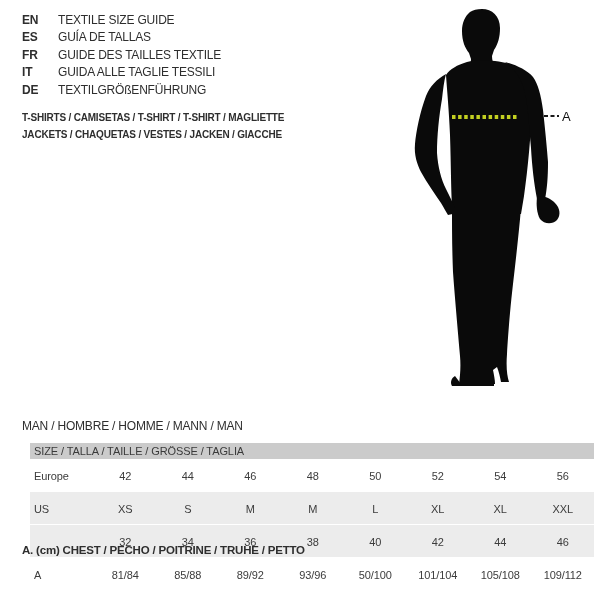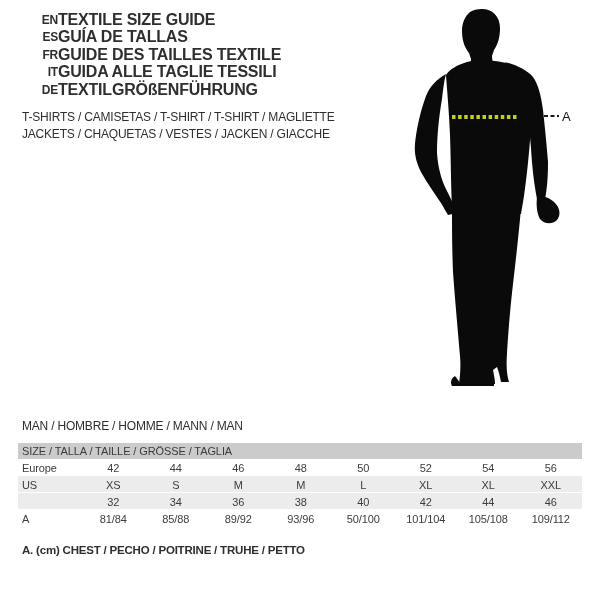--- a/index.html
+++ b/index.html
@@ -3,39 +3,39 @@
 <meta charset="utf-8">
 <style>
   html,body{margin:0;padding:0;background:#fff;}
   body{
     width:600px;height:600px;position:relative;overflow:hidden;
     font-family:"Liberation Sans","DejaVu Sans",sans-serif;
     color:var(--ink,#2e2e2e);
     -webkit-font-smoothing:antialiased;
   }
   
-  .lang-list{position:absolute;left:22px;top:11px;text-align:right;}
+  .lang-list{position:absolute;left:22px;top:11px;}
   .lang-row{display:flex;height:17.5px;align-items:center;}
   .lang-code{width:36px;font-size:12px;font-weight:700;letter-spacing:-.2px;}
-  .lang-label{font-size:16px;font-weight:700;letter-spacing:-.2px;white-space:nowrap;}
+  .lang-label{font-size:12px;font-weight:400;letter-spacing:-.2px;white-space:nowrap;}
   
   .categories{position:absolute;left:22px;top:109px;}
-  .categories div{font-size:12px;font-weight:400;letter-spacing:-.2px;line-height:17px;white-space:nowrap;}
+  .categories div{font-size:10px;font-weight:700;letter-spacing:-.2px;line-height:17px;white-space:nowrap;}
   
   .figure-svg{position:absolute;left:0;top:0;width:600px;height:600px;}
   .sil{fill:var(--silhouette,#0a0a0a);}
   .dash-on{stroke:var(--dash-on,#c6d627);stroke-width:4;stroke-dasharray:3.5 2.6;}
   .dash-off{stroke:var(--dash-off,#1a1a1a);stroke-width:2;stroke-dasharray:4 2.5;}
   .measure-a{font-family:"Liberation Sans",sans-serif;font-size:13px;fill:#111;}
   
   .section-title{position:absolute;left:22px;top:419px;font-size:12px;font-weight:400;letter-spacing:-.2px;}
   
-  .size-table{position:absolute;left:18px;top:443px;width:564px;font-size:11px;letter-spacing:-.1px;}
+  .size-table{position:absolute;left:30px;top:443px;width:564px;font-size:11px;letter-spacing:-.1px;}
   .thead{background:var(--header-bg,#cbcbcb);height:16px;line-height:16px;padding-left:4px;color:#3a3a3a;}
-  .trow{display:flex;height:17px;align-items:center;color:#3c3c3c;}
+  .trow{display:flex;height:33px;align-items:center;color:#3c3c3c;}
   .trow.shaded{background:var(--zebra-bg,#ececec);box-shadow:inset 0 -1px 0 #fff;}
   .tlabel{width:60px;padding-left:4px;}
   .tcell{flex:1;text-align:center;}
   
   .footnote{position:absolute;left:22px;top:544px;font-size:11.5px;font-weight:700;letter-spacing:-.2px;}
 </style>
 </head>
 <body>
 
 <div class="lang-list">

